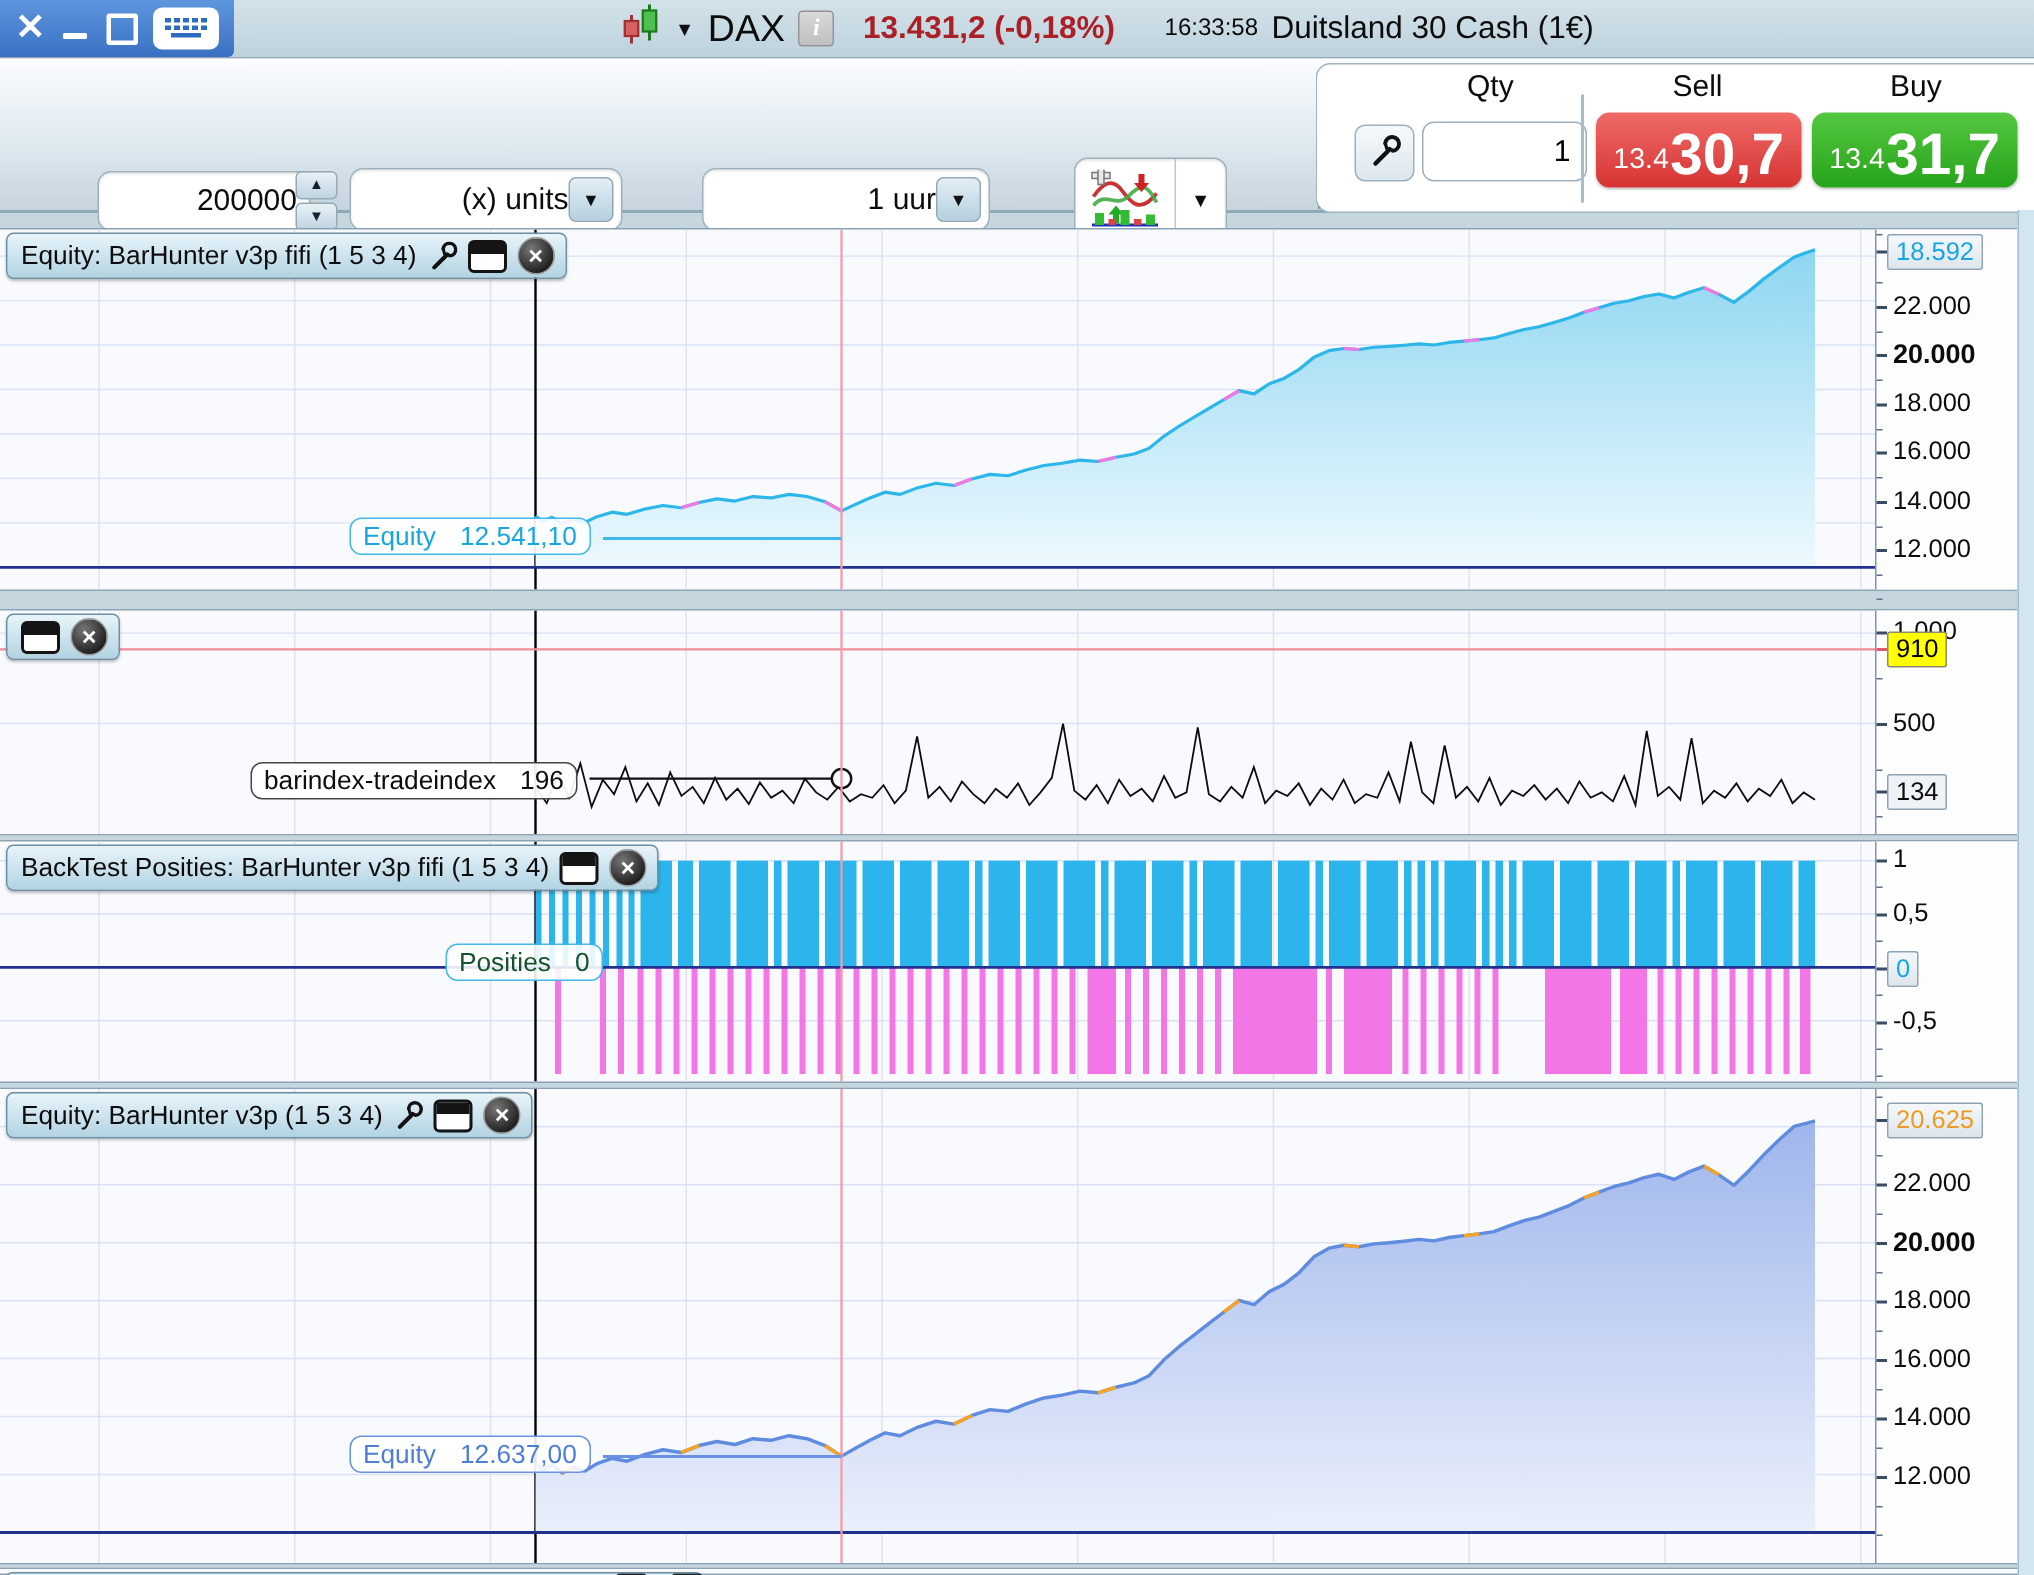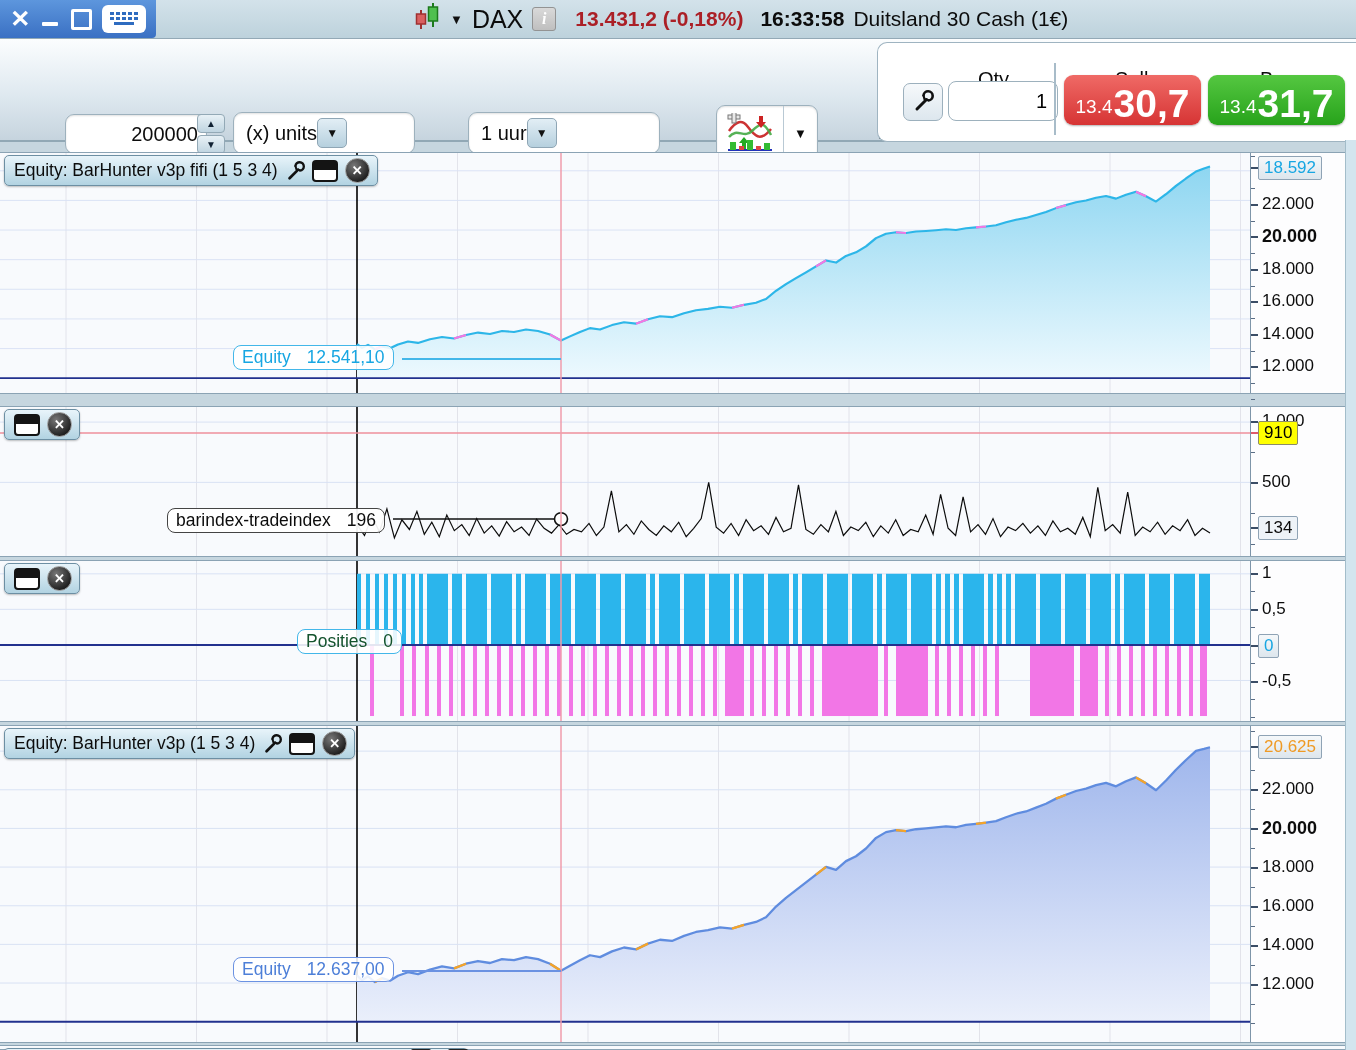--- a/index.html
+++ b/index.html
@@ -19,45 +19,45 @@
   .wbtn.min i{display:block;width:16px;height:4px;background:#fff;border-radius:1px;margin-top:10px}
   .wbtn.max i{display:block;width:15px;height:15px;border:3px solid #fff;border-radius:2px}
   .kbd{width:44px;height:28px;background:#fff;border-radius:6px;display:flex;align-items:center;justify-content:center}
   #instr{position:absolute;left:414px;top:0;height:38px;display:flex;align-items:center;gap:9px;white-space:nowrap}
   .chev{font-size:13px;color:#111}
   .dax{font-size:25px;color:#0c0c0c}
   .infobtn{width:24px;height:24px;border:1px solid #939393;border-radius:3px;
            background:linear-gradient(#d9d9d9,#bfbfbf);color:#fff;font-family:"Liberation Serif",serif;
            font-style:italic;font-weight:bold;font-size:16px;display:flex;align-items:center;justify-content:center;cursor:pointer}
   .price{color:#ab1f26;font-weight:bold;font-size:21px;margin-left:10px}
-  .time{font-weight:bold;font-size:21px;color:#0c0c0c;margin-left:8px}
+  .time{font-weight:normal;font-size:16px;color:#0c0c0c;margin-left:24px}
   .desc{font-size:21px;color:#0c0c0c}
 
   
   #toolbar{position:absolute;left:0;top:39px;width:1356px;height:101px;
            background:linear-gradient(#fbfdfe,#dfe9f0 55%,#c6d4de);border-bottom:2px solid #91a8b5}
   .roundbox{position:absolute;background:#fff;border:1px solid #9db1bd;border-radius:9px;
             box-shadow:inset 0 1px 2px rgba(0,0,0,.12);display:flex;align-items:center;font-size:20px;color:#0c0c0c}
   #spinval{left:65px;top:75px;width:132px;height:38px;justify-content:flex-end;padding-right:8px;border-radius:9px 0 0 9px}
   #spinbtns{position:absolute;left:197px;top:75px;width:28px;height:40px;display:flex;flex-direction:column;gap:2px}
   .spb{flex:1;border:1px solid #93a9b6;border-radius:4px;background:linear-gradient(#e8f1f6,#bfd4e0);
        font-size:10px;line-height:1;color:#123;cursor:pointer;padding:0}
-  .selbox{padding-left:12px;justify-content:flex-start}
+  .selbox{padding-left:12px;justify-content:flex-end}
   #unitsel{left:233px;top:73px;width:168px;height:40px}
   #tfsel{left:468px;top:73px;width:178px;height:40px}
   .ddbtn{width:30px;height:30px;margin-right:5px;border:1px solid #8fa6b5;border-radius:5px;
          background:linear-gradient(#e2eef5,#b6d0de);color:#111;font-size:12px;cursor:pointer;padding:0}
   #indbtn{left:716px;top:66px;width:100px;height:54px;padding:0}
   #indbtn .icopart{width:66px;height:100%;display:flex;align-items:center;justify-content:center;border-right:1px solid #b9c9d4}
   #indbtn .arr{flex:1;display:flex;align-items:center;justify-content:center;font-size:13px}
   #collapse{position:absolute;left:879px;top:84px;font-size:15px;color:#000}
 
   #orderpanel{position:absolute;left:877px;top:3px;width:479px;height:98px;background:#fff;
               border:1px solid #9fb4c1;border-right:none;border-radius:10px 0 0 10px}
-  .oplabel{position:absolute;top:25px;font-size:20px;color:#0c0c0c}
+  .oplabel{position:absolute;top:4px;font-size:20px;color:#0c0c0c}
   #wrenchbtn{position:absolute;left:25px;top:40px;width:40px;height:38px;border:1px solid #9cb0bd;border-radius:7px;
              background:linear-gradient(#f6f9fb,#dde7ee);cursor:pointer;display:flex;align-items:center;justify-content:center}
   #qtyinput{position:absolute;left:70px;top:38px;width:88px;height:38px;border:1px solid #9db1bd;border-radius:8px;
             font-size:20px;text-align:right;padding:0 10px;font-family:"Liberation Sans",sans-serif}
   #opdivider{position:absolute;left:176px;top:20px;width:2px;height:72px;background:#a8bcc9}
   .tradebtn{position:absolute;top:32px;width:137px;height:50px;border:none;border-radius:9px;cursor:pointer;
             display:flex;align-items:flex-end;justify-content:center;color:#fff;padding-bottom:3px}
   #sellbtn{left:186px;background:linear-gradient(#ef6a66,#d63434);box-shadow:0 1px 2px rgba(0,0,0,.3)}
   #buybtn{left:330px;background:linear-gradient(#55c741,#27a31b);box-shadow:0 1px 2px rgba(0,0,0,.3)}
   .tp-small{font-size:19px;margin:0 1px 4px 0}
@@ -465,20 +465,21 @@
         <rect x="1141" y="84.96" width="4" height="71.99999999999999" fill="#f276e6"></rect>
         <rect x="1153" y="84.96" width="4" height="71.99999999999999" fill="#f276e6"></rect>
         <rect x="1165" y="84.96" width="4" height="71.99999999999999" fill="#f276e6"></rect>
         <rect x="1177" y="84.96" width="4" height="71.99999999999999" fill="#f276e6"></rect>
         <rect x="1189" y="84.96" width="4" height="71.99999999999999" fill="#f276e6"></rect>
         <rect x="1200" y="84.96" width="7" height="71.99999999999999" fill="#f276e6"></rect>
         <line x1="0" y1="84.96" x2="1250" y2="84.96" stroke="#22318e" stroke-width="2"></line>
         <line x1="561" y1="0" x2="561" y2="162" stroke="#f19cab" stroke-width="1.5"></line>
       </svg>
     <div class="tab">
+      <span>BackTest Posities: BarHunter v3p fifi (1 5 3 4)</span>
       <span class="winico"></span>
       <span class="closeico">✕</span>
     </div>
     <div class="ctag" style="left:297px;top:68px;color:#14532d;border-color:#43b7e9">
       <span>Posities</span>
       <span>0</span>
     </div>
     <div class="axis" id="axis-p3">
         <div class="tick minor" style="top: 30.46px;"></div>
         <div class="tick minor" style="top: 66.46px;"></div>

